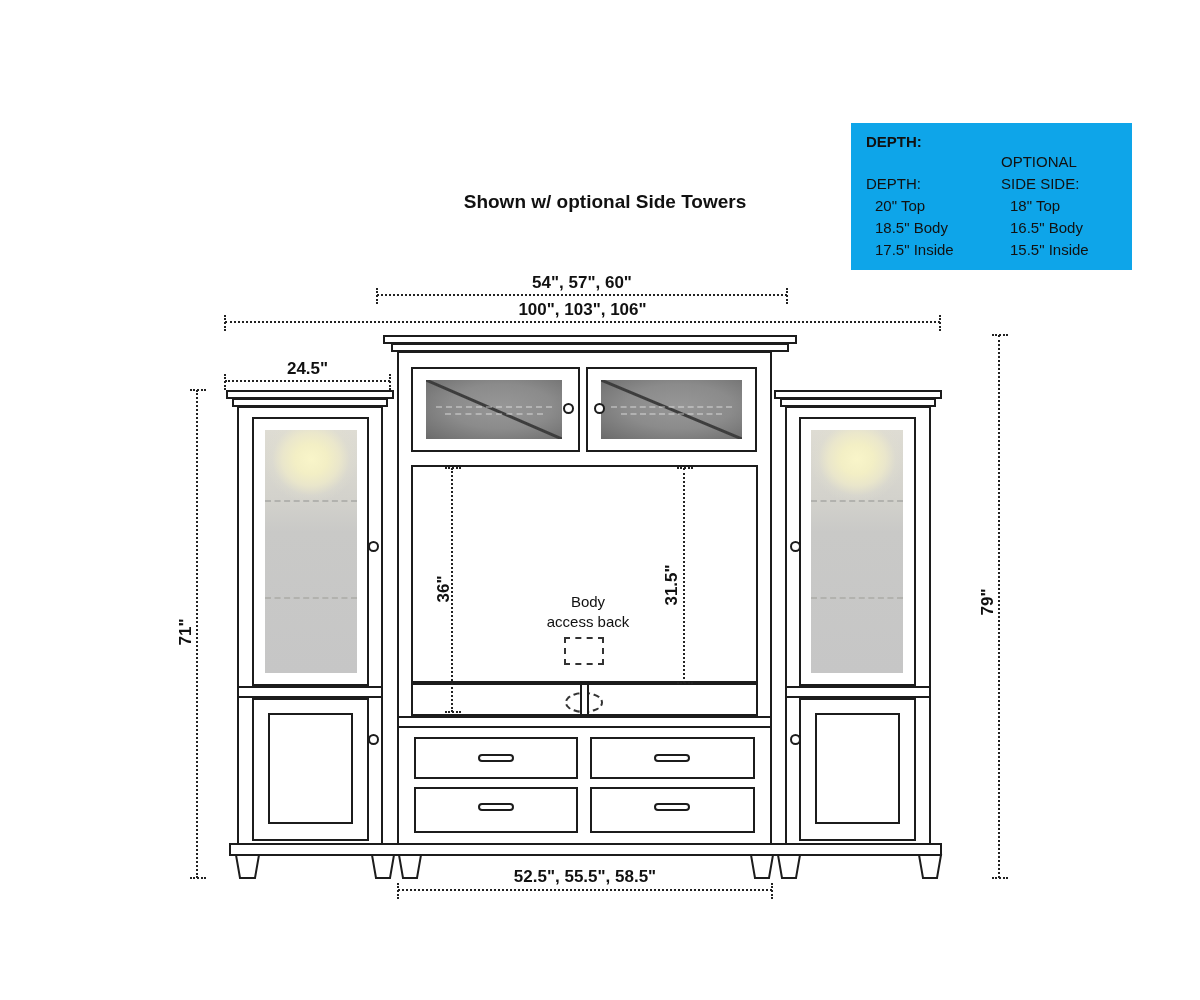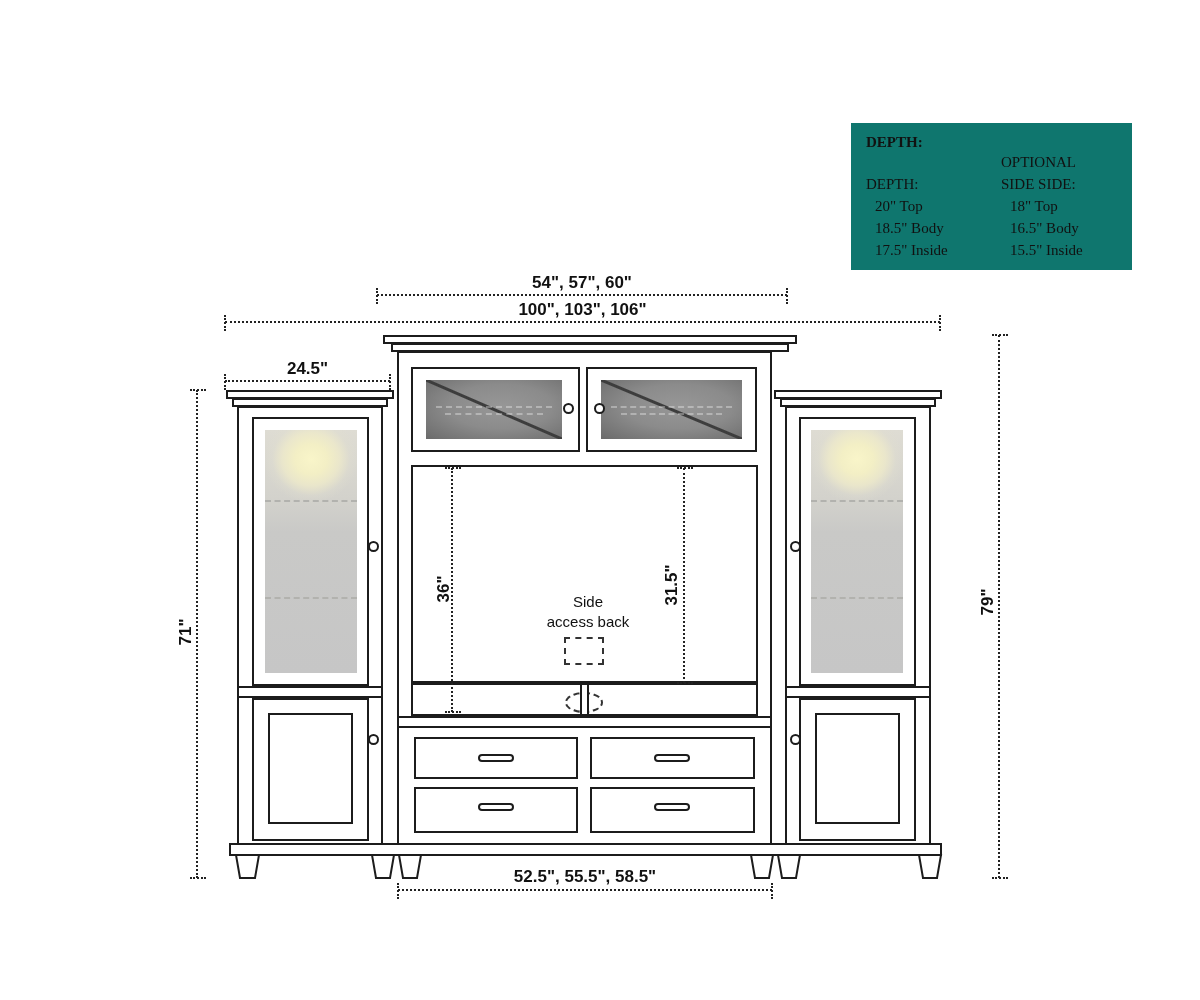--- a/index.html
+++ b/index.html
@@ -39,22 +39,23 @@
   .b{font-weight:700;}
   #caption{font-size:19px;font-weight:700;text-align:center;}
   .cordlbl{font-size:15px;line-height:20px;text-align:center;}
 </style>
 </head>
 <body>
 
 <div id="stage">
 
 
+  <div id="caption" class="abs" style="left:430px;top:191px;width:350px;">Shown w/ optional Side Towers</div>
 
-  <div class="abs infobox" style="left:851px;top:123px;width:281px;height:147px;background:#0f766e;font-family:Liberation Serif, serif;">
+  <div class="abs infobox" style="left:851px;top:123px;width:281px;height:147px;background:#0ea5e9;">
     <div class="abs b" style="left:15px;top:8px;">DEPTH:</div>
     <div class="abs" style="left:150px;top:28px;">OPTIONAL</div>
     <div class="abs" style="left:15px;top:50px;">DEPTH:</div>
     <div class="abs" style="left:150px;top:50px;">SIDE SIDE:</div>
     <div class="abs" style="left:24px;top:72px;">20" Top</div>
     <div class="abs" style="left:24px;top:94px;">18.5" Body</div>
     <div class="abs" style="left:24px;top:116px;">17.5" Inside</div>
     <div class="abs" style="left:159px;top:72px;">18" Top</div>
     <div class="abs" style="left:159px;top:94px;">16.5" Body</div>
     <div class="abs" style="left:159px;top:116px;">15.5" Inside</div>
@@ -127,21 +128,21 @@
       <polygon points="16,1 39,1 35,24 20,24"></polygon>
       <polygon points="152,1 174,1 170,24 156,24"></polygon>
       <polygon points="179,1 201,1 197,24 183,24"></polygon>
       <polygon points="531,1 553,1 549,24 535,24"></polygon>
       <polygon points="558,1 580,1 576,24 562,24"></polygon>
       <polygon points="699,1 721,1 717,24 703,24"></polygon>
     </g>
   </svg>
 
   <div class="abs cordlbl" style="left:530px;top:592px;width:116px;">
-    <div>Side</div>
+    <div>Body</div>
     <div>access back</div>
   </div>
   <div class="abs" style="left:564px;top:637px;width:40px;height:28px;border:2px dashed #333;"></div>
 
   <div class="abs dlabel" style="left:377px;top:274px;width:410px;">54", 57", 60"</div>
   <div class="abs dimh" style="left:377px;top:294px;width:410px;"></div>
 
   <div class="abs dlabel" style="left:225px;top:301px;width:715px;">100", 103", 106"</div>
   <div class="abs dimh" style="left:225px;top:321px;width:715px;"></div>
 

